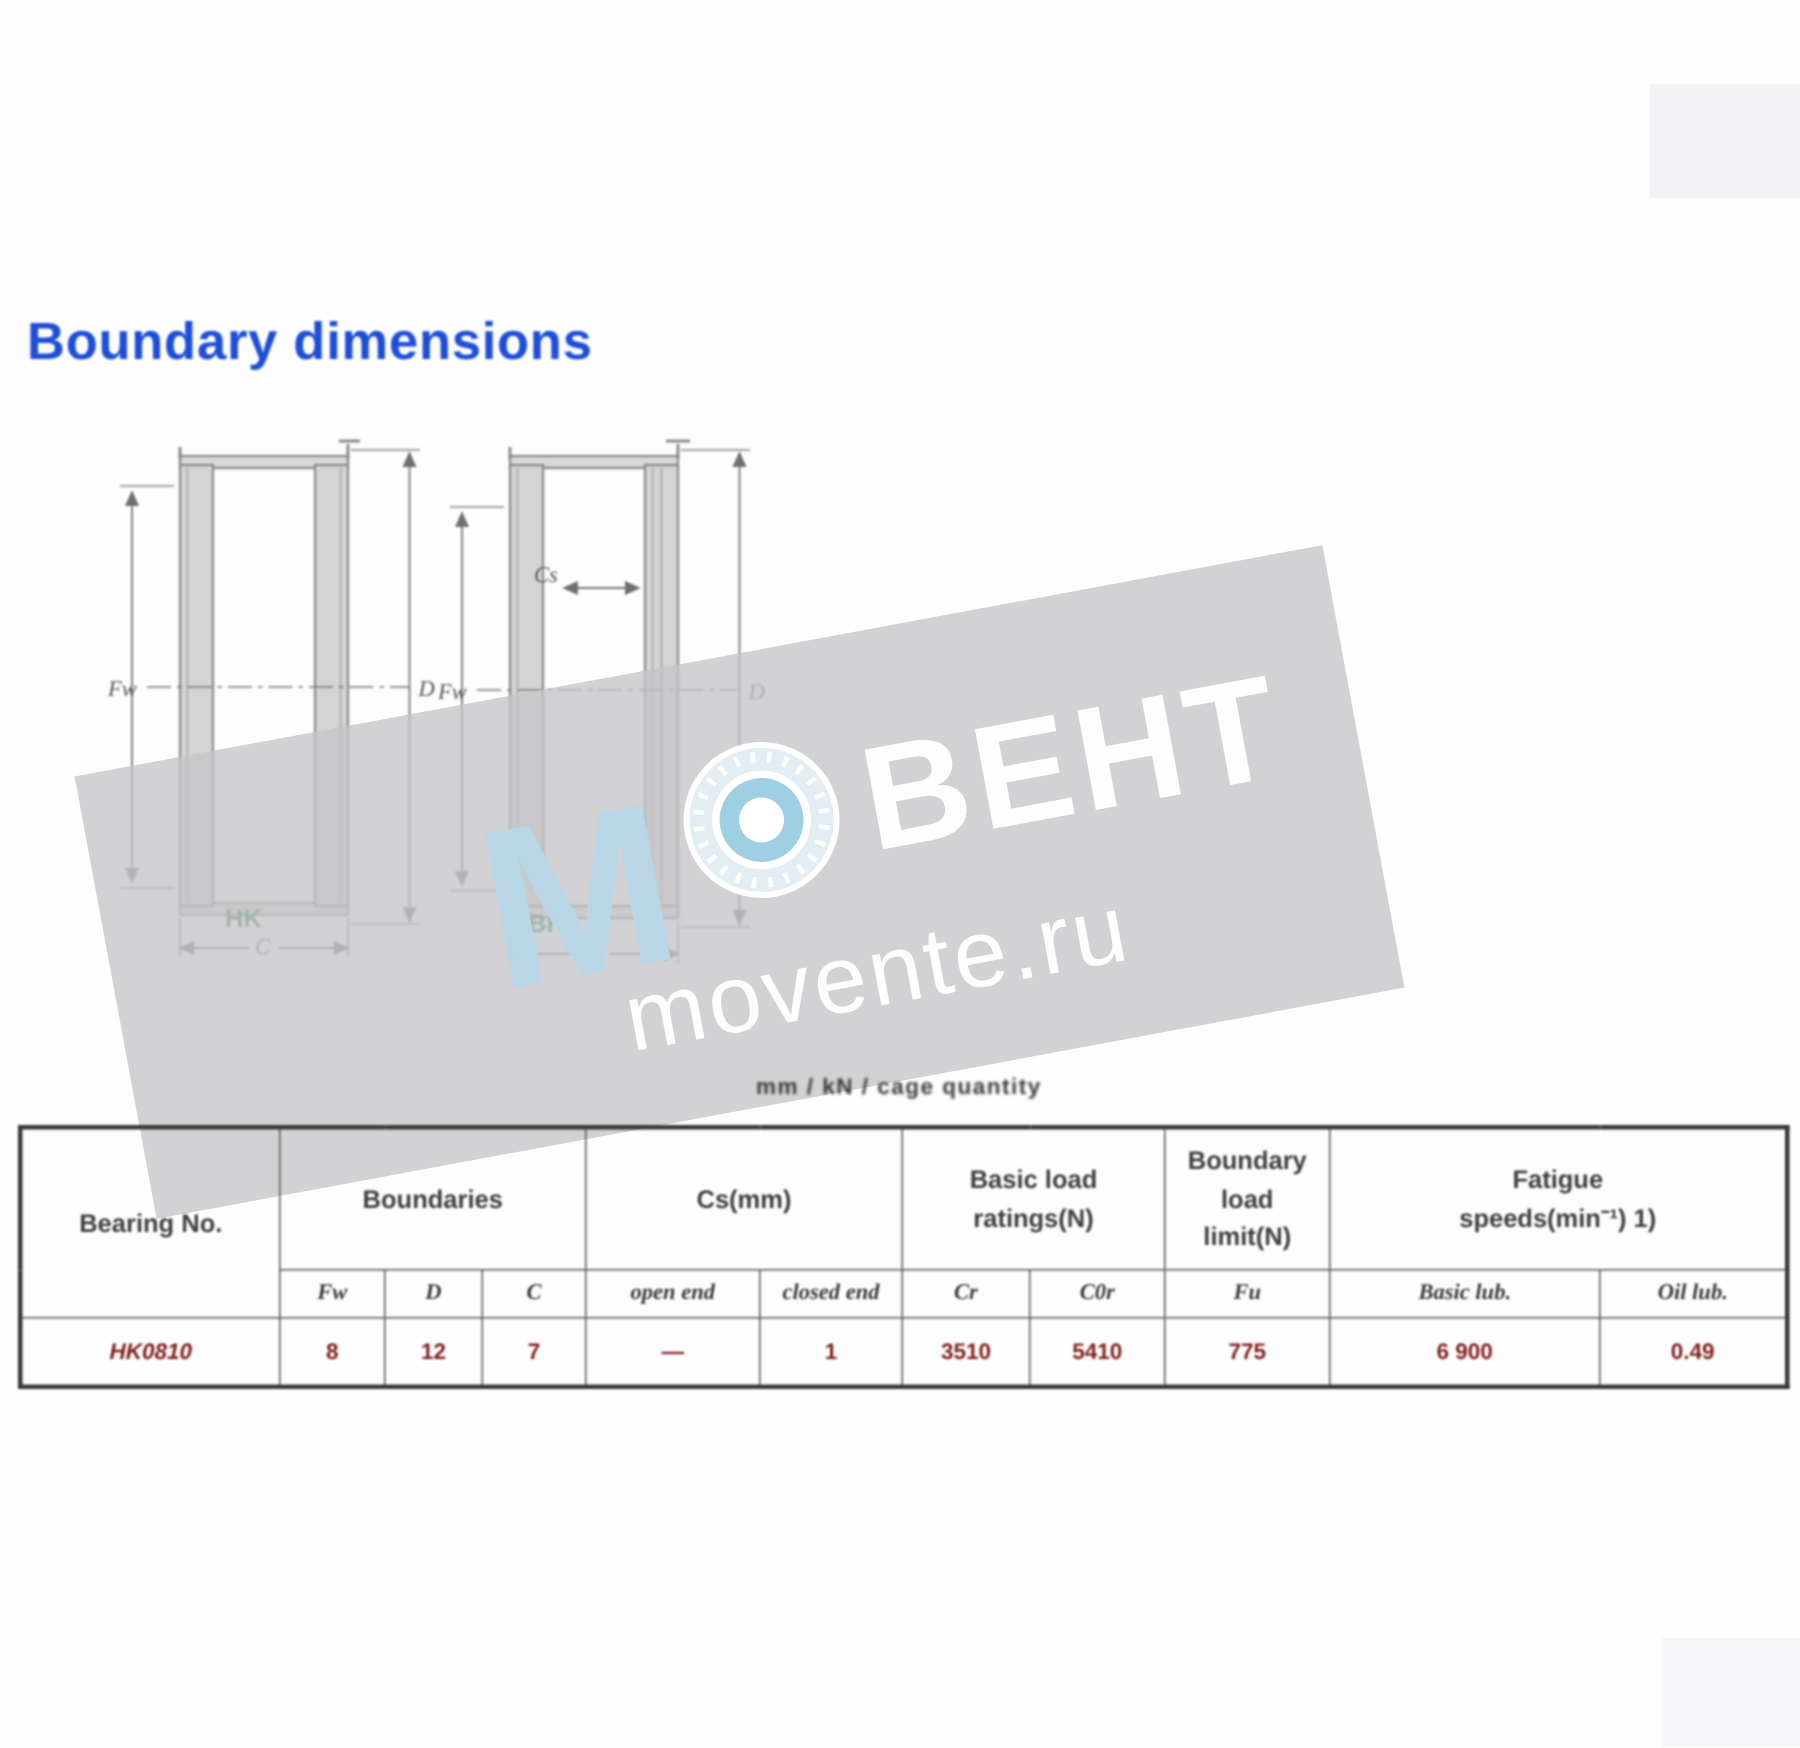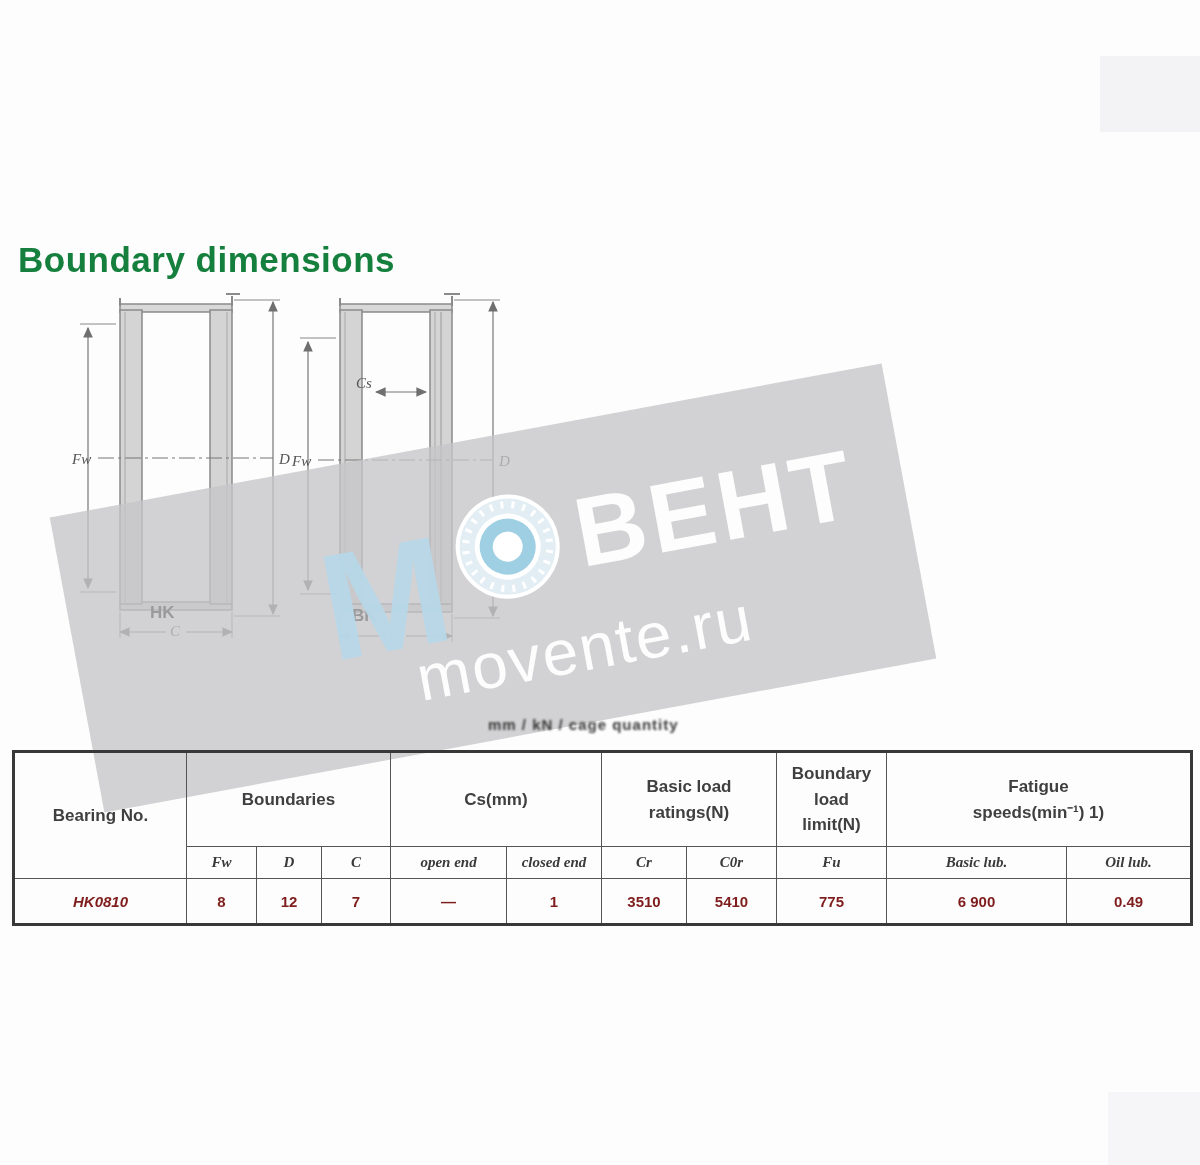--- a/index.html
+++ b/index.html
@@ -4,47 +4,47 @@
 <style>
   * { margin:0; padding:0; box-sizing:border-box; }
   html,body { width:1200px; height:1165px; background:#fdfdfd; overflow:hidden;
               font-family:"Liberation Sans", sans-serif; }
   #page { position:relative; width:1200px; height:1165px; background:#fdfdfd; }
 
   .fuzzy { filter: blur(0.6px); }
   .fuzzy2 { filter: blur(0.9px); }
 
   
-  #title { position:absolute; left:18px; top:240px; font-size:35px; font-weight:bold;
-           color:#15803d; letter-spacing:0.5px; }
+  #title { position:absolute; left:18px; top:208px; font-size:35px; font-weight:bold;
+           color:#1d4ed8; letter-spacing:0.5px; }
 
   
   .drawing { position:absolute; }
   #drawing-hk { left:68px;  top:292px; }
   #drawing-bk { left:288px; top:292px; }
-  .caption { position:absolute; font-size:17px; font-weight:bold; color:#000000; }
+  .caption { position:absolute; font-size:17px; font-weight:bold; color:#15803d; }
   #cap-hk { left:150px; top:603px; }
   #cap-bk { left:352px; top:606px; }
 
   svg text { font-family:"Liberation Serif", serif; font-style:italic; fill:#555; font-size:15px; }
 
   
   #watermark { position:absolute; left:70px; top:438px; width:846px; height:300px;
                background:rgba(197,197,200,0.78); transform:rotate(-10.5deg);
                display:flex; flex-direction:column; justify-content:center; }
   .wm-row1 { display:flex; align-items:center; margin-left:252px; height:150px; }
   .wm-m { font-size:152px; font-weight:bold; color:#b8d8e8; line-height:1;
           position:relative; top:28px; margin-right:10px; opacity:0.95; }
   .wm-rest { font-size:98px; font-weight:bold; color:rgba(255,255,255,0.95);
              letter-spacing:4px; line-height:1; margin-left:14px; }
   .wm-site { font-size:64px; color:rgba(255,255,255,0.95); margin-left:332px; margin-top:2px;
              letter-spacing:2px; font-weight:normal; }
 
   
-  #units-note { position:absolute; left:488px; top:716px; width:260px; font-size:15px;
+  #units-note { position:absolute; left:504px; top:716px; width:260px; font-size:15px;
                 font-weight:bold; color:#3a3a3a; letter-spacing:1px; }
 
   
   #spec-table { position:absolute; left:12px; top:750px; border-collapse:collapse;
                 table-layout:fixed; color:#3a3a3a; }
   #spec-table td, #spec-table th { border:1px solid #555; text-align:center; vertical-align:middle;
                 padding:0 2px; }
   #spec-table { border:3px solid #383838; }
   tr.grp-row td { height:95px; font-size:17px; font-weight:bold; color:#3f3f3f; line-height:1.5; }
   tr.sub-row td { height:32px; font-family:"Liberation Serif", serif; font-style:italic;

